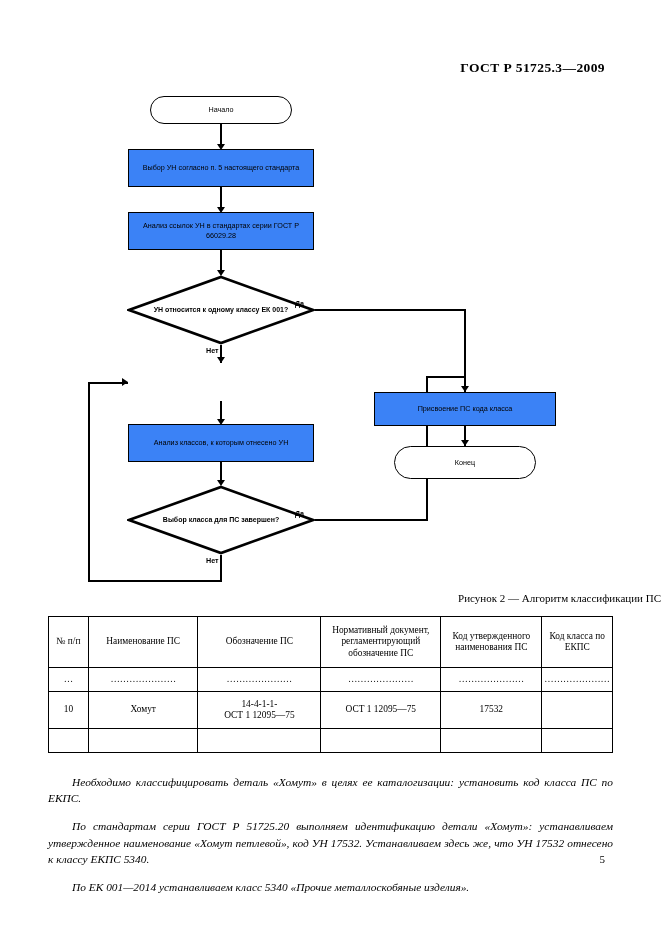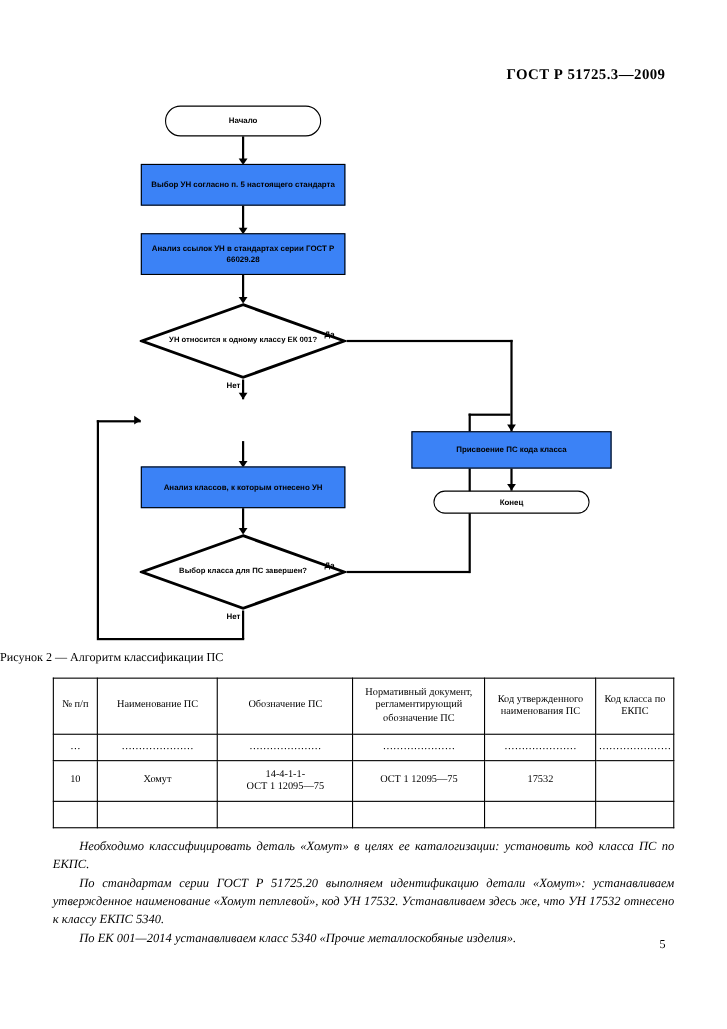--- a/index.html
+++ b/index.html
@@ -41,21 +41,21 @@
     height: 495px;
   }
   .node {
     position: absolute;
     box-sizing: border-box;
     display: flex;
     align-items: center;
     justify-content: center;
     text-align: center;
     font-size: 7.2px;
-    font-weight: bold;
+    font-weight: normal;
     line-height: 1.35;
     color: #000;
     padding: 2px 4px;
   }
   .rect {
     border: 1.6px solid #000;
     background: #3b82f6;
   }
   .terminator {
     border: 1.6px solid #000;
@@ -109,21 +109,21 @@
     font-size: 7.2px;
     font-weight: bold;
   }
 
   
   .caption {
     position: absolute;
     top: 592px;
     left: 0;
     width: 661px;
-    text-align: left;
+    text-align: right;
     font-family: "Liberation Serif", serif;
     font-size: 11px;
   }
 
   
   .tbl-wrap {
     position: absolute;
     left: 48px;
     top: 616px;
     width: 565px;
@@ -163,21 +163,21 @@
     position: absolute;
     left: 48px;
     top: 762px;
     width: 565px;
     font-family: "Liberation Serif", serif;
     font-size: 11.4px;
     line-height: 1.42;
     text-align: justify;
   }
   .body-text p {
-    margin: 0 0 1px 0;
+    margin: 12px 0 1px 0;
     text-indent: 24px;
     font-style: italic;
   }
   .page-num {
     position: absolute;
     right: 56px;
     top: 853px;
     font-family: "Liberation Serif", serif;
     font-size: 11px;
   }
@@ -258,21 +258,21 @@
     <div class="ln h" style="left:8px; top:296px; width:40px;"></div>
     <div class="arrow-left" style="left:42px; top:292px; transform: rotate(180deg);"></div>
 
     <div class="node rect" style="left:294px; top:306px; width:182px; height:34px;">
       <span>Присвоение ПС кода класса</span>
     </div>
 
     <div class="ln v" style="left:384px; top:340px; height:20px;"></div>
     <div class="arrow-down" style="left:381px; top:354px;"></div>
 
-    <div class="node terminator" style="left:314px; top:360px; width:142px; height:21px;">
+    <div class="node terminator" style="left:314px; top:360px; width:142px; height:33px;">
       <span>Конец</span>
     </div>
 
   </div>
 
   <div class="caption">Рисунок 2 — Алгоритм классификации ПС</div>
 
   <div class="tbl-wrap">
     <table class="ps">
       <thead>

